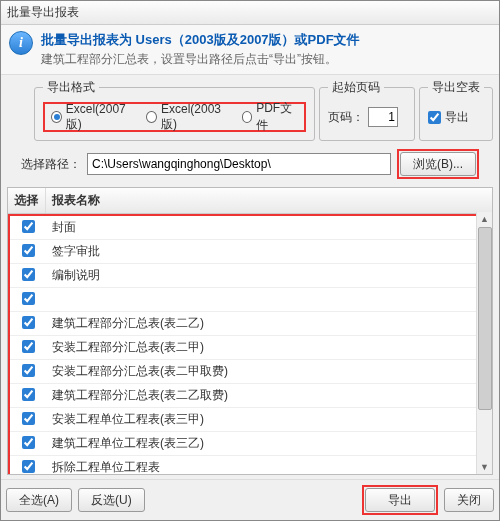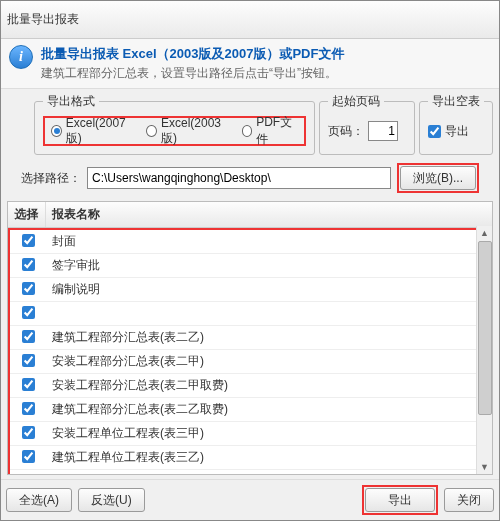--- a/index.html
+++ b/index.html
@@ -11,21 +11,21 @@
     }
     .window {
       width: 500px;
       height: 521px;
       border: 1px solid #888;
       display: flex;
       flex-direction: column;
       background: #f0f0f0;
     }
     .titlebar {
-      height: 38px;
+      height: 24px;
       background: linear-gradient(#fdfdfd, #eaeaea);
       border-bottom: 1px solid #ccc;
       display: flex;
       align-items: center;
       padding: 0 6px;
       font-size: 12px;
       color: #333;
     }
     .infobar {
       display: flex;
@@ -174,21 +174,21 @@
 <body>
 
 <div class="window">
   <div class="titlebar">
     <span>批量导出报表</span>
   </div>
 
   <div class="infobar">
     <div class="info-icon">i</div>
     <div class="info-text">
-      <div class="line1">批量导出报表 Excel（2003版及2007版）或PDF文件</div>
+      <div class="line1">批量导出报表为 Users（2003版及2007版）或PDF文件</div>
       <div class="line2">建筑工程部分汇总表，设置导出路径后点击“导出”按钮。</div>
     </div>
   </div>
 
   <div class="groups-row">
     <fieldset class="grp-format">
       <legend>导出格式</legend>
       <div class="format-inner">
         <label class="radio-wrap">
           <span class="radio-fake checked"></span>

